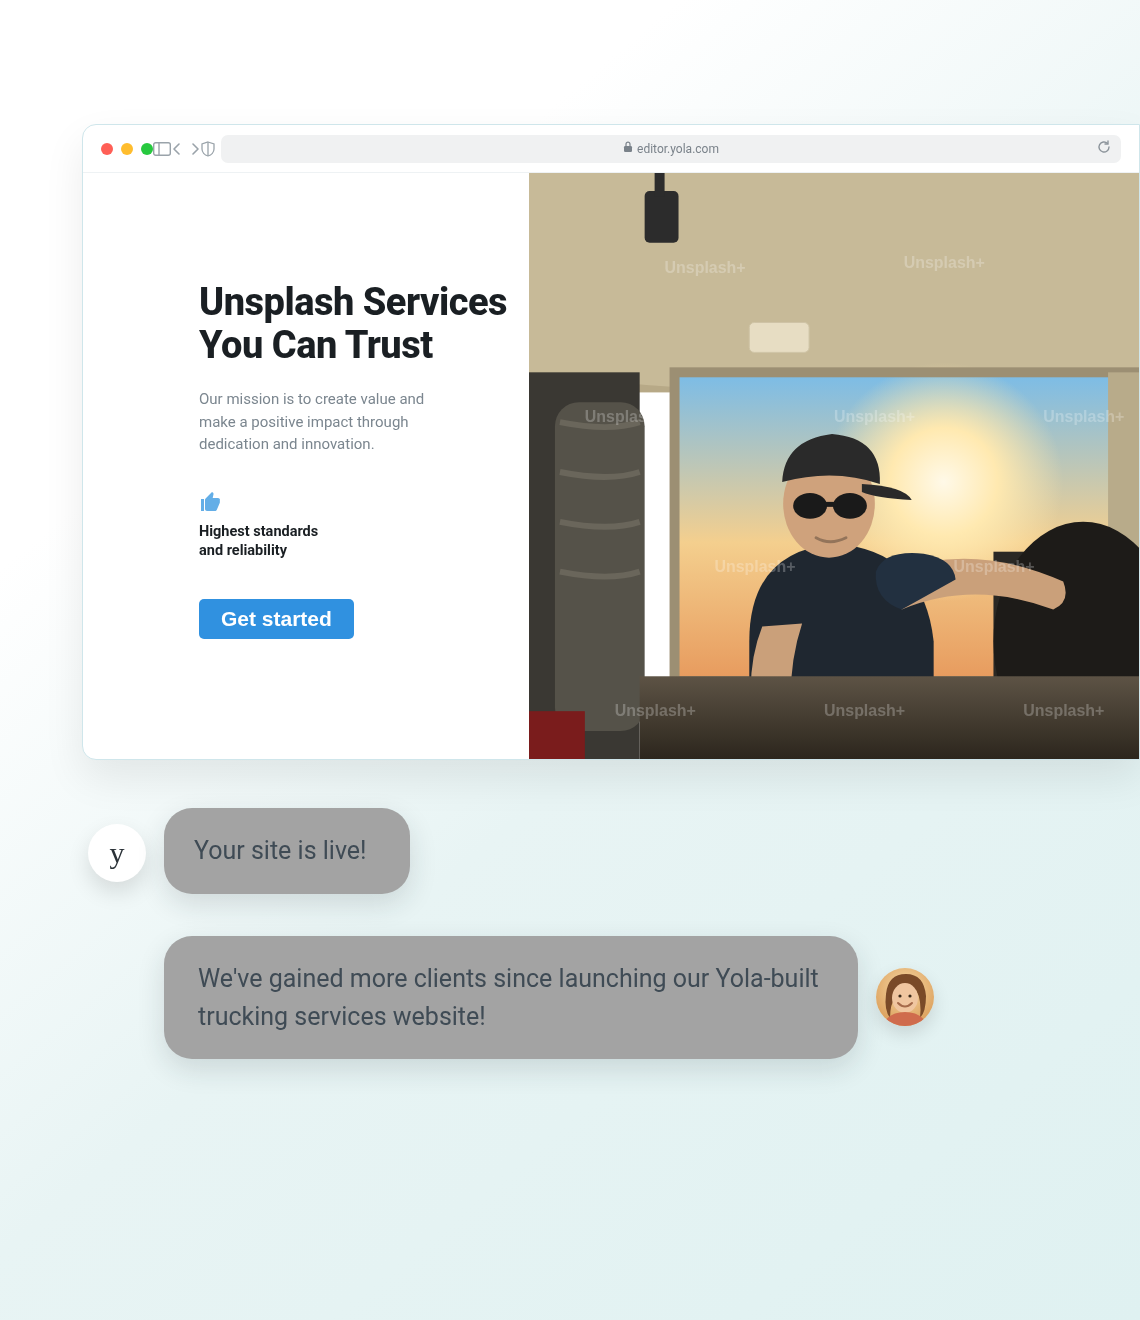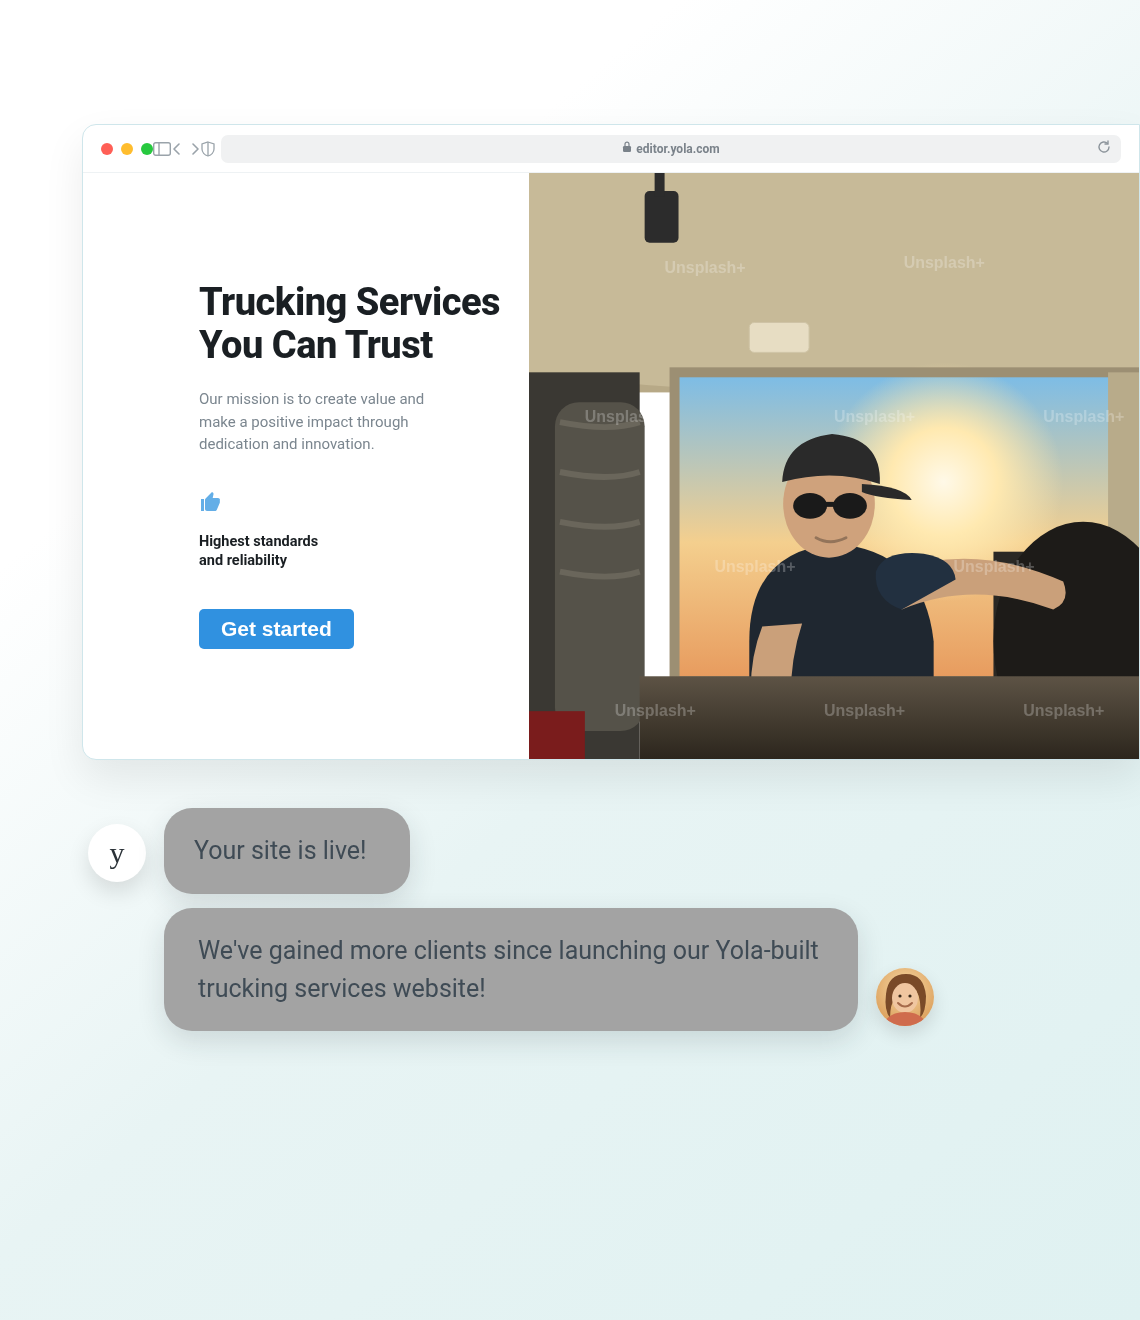--- a/index.html
+++ b/index.html
@@ -23,21 +23,20 @@
     border-radius: 14px 0 0 14px;
     box-shadow: 0 18px 40px rgba(0,0,0,0.08);
     overflow: hidden;
   }
   .browser-chrome {
     height: 48px;
     display: flex;
     align-items: center;
     padding: 0 18px;
     border-bottom: 1px solid #eef2f4;
-    font-weight: bold;
   }
   .traffic-lights { display: flex; gap: 8px; }
   .traffic-dot { width: 12px; height: 12px; border-radius: 50%; }
   .dot-close   { background: #ff5f56; }
   .dot-min     { background: #ffbd2e; }
   .dot-max     { background: #27c93f; }
   .chrome-icon { color: #9aa3aa; display: inline-flex; }
   .nav-arrows { display: flex; gap: 6px; }
   .shield { margin-left: auto; margin-right: 6px; }
   .address-bar {
@@ -89,21 +88,21 @@
     color: #7b868f;
   }
   .features {
     margin-top: 34px;
     display: flex;
     gap: 26px;
   }
   .feature { width: 130px; }
   .feature-icon { color: #63aee7; height: 24px; }
   .feature-label {
-    margin-top: 18px;
+    margin-top: 8px;
     font-size: 14.5px;
     font-weight: 700;
     color: #1a1f23;
     line-height: 1.35;
   }
   .cta-button {
     margin-top: 38px;
     display: inline-block;
     background: #3091e0;
     color: #ffffff;
@@ -129,21 +128,21 @@
     color: #3f4b55;
     box-shadow: 0 10px 28px rgba(30,42,50,0.14);
   }
   .bubble-small {
     top: 808px;
     left: 164px;
     width: 246px;
     padding: 24px 30px;
   }
   .bubble-large {
-    top: 908px;
+    top: 936px;
     left: 164px;
     width: 694px;
   }
 
   .yola-badge {
     position: absolute;
     top: 824px;
     left: 88px;
     width: 58px;
     height: 58px;
@@ -220,21 +219,21 @@
         <svg width="14" height="14" viewBox="0 0 14 14" fill="none" stroke="currentColor" stroke-width="1.4" stroke-linecap="round">
             <path d="M12 7a5 5 0 1 1-1.6-3.7"></path>
             <polyline points="11,1 11,4 8,4"></polyline>
           </svg>
       </span>
     </div>
   </div>
 
   <div class="site-body">
     <div class="site-left">
-      <h1 class="hero-title">Trucking Services You Can Trust</h1>
+      <h1 class="hero-title">Unsplash Services You Can Trust</h1>
       <p class="hero-sub">Our mission is to create value and make a positive impact through dedication and innovation.</p>
 
       <div class="features">
         <div class="feature">
           <div class="feature-icon">
             <svg width="24" height="24" viewBox="0 0 24 24" fill="currentColor">
               <path d="M2 21h3V9H2v12zm19-11c0-1.1-.9-2-2-2h-5.3l.8-3.8.03-.32c0-.41-.17-.79-.44-1.06L13 2 6.6 8.4C6.22 8.78 6 9.3 6 9.83V19c0 1.1.9 2 2 2h8c.83 0 1.54-.5 1.84-1.22l2.87-6.7c.09-.23.14-.47.14-.73V10z"></path>
             </svg>
           </div>
           <div class="feature-label">Highest standards and reliability</div>

